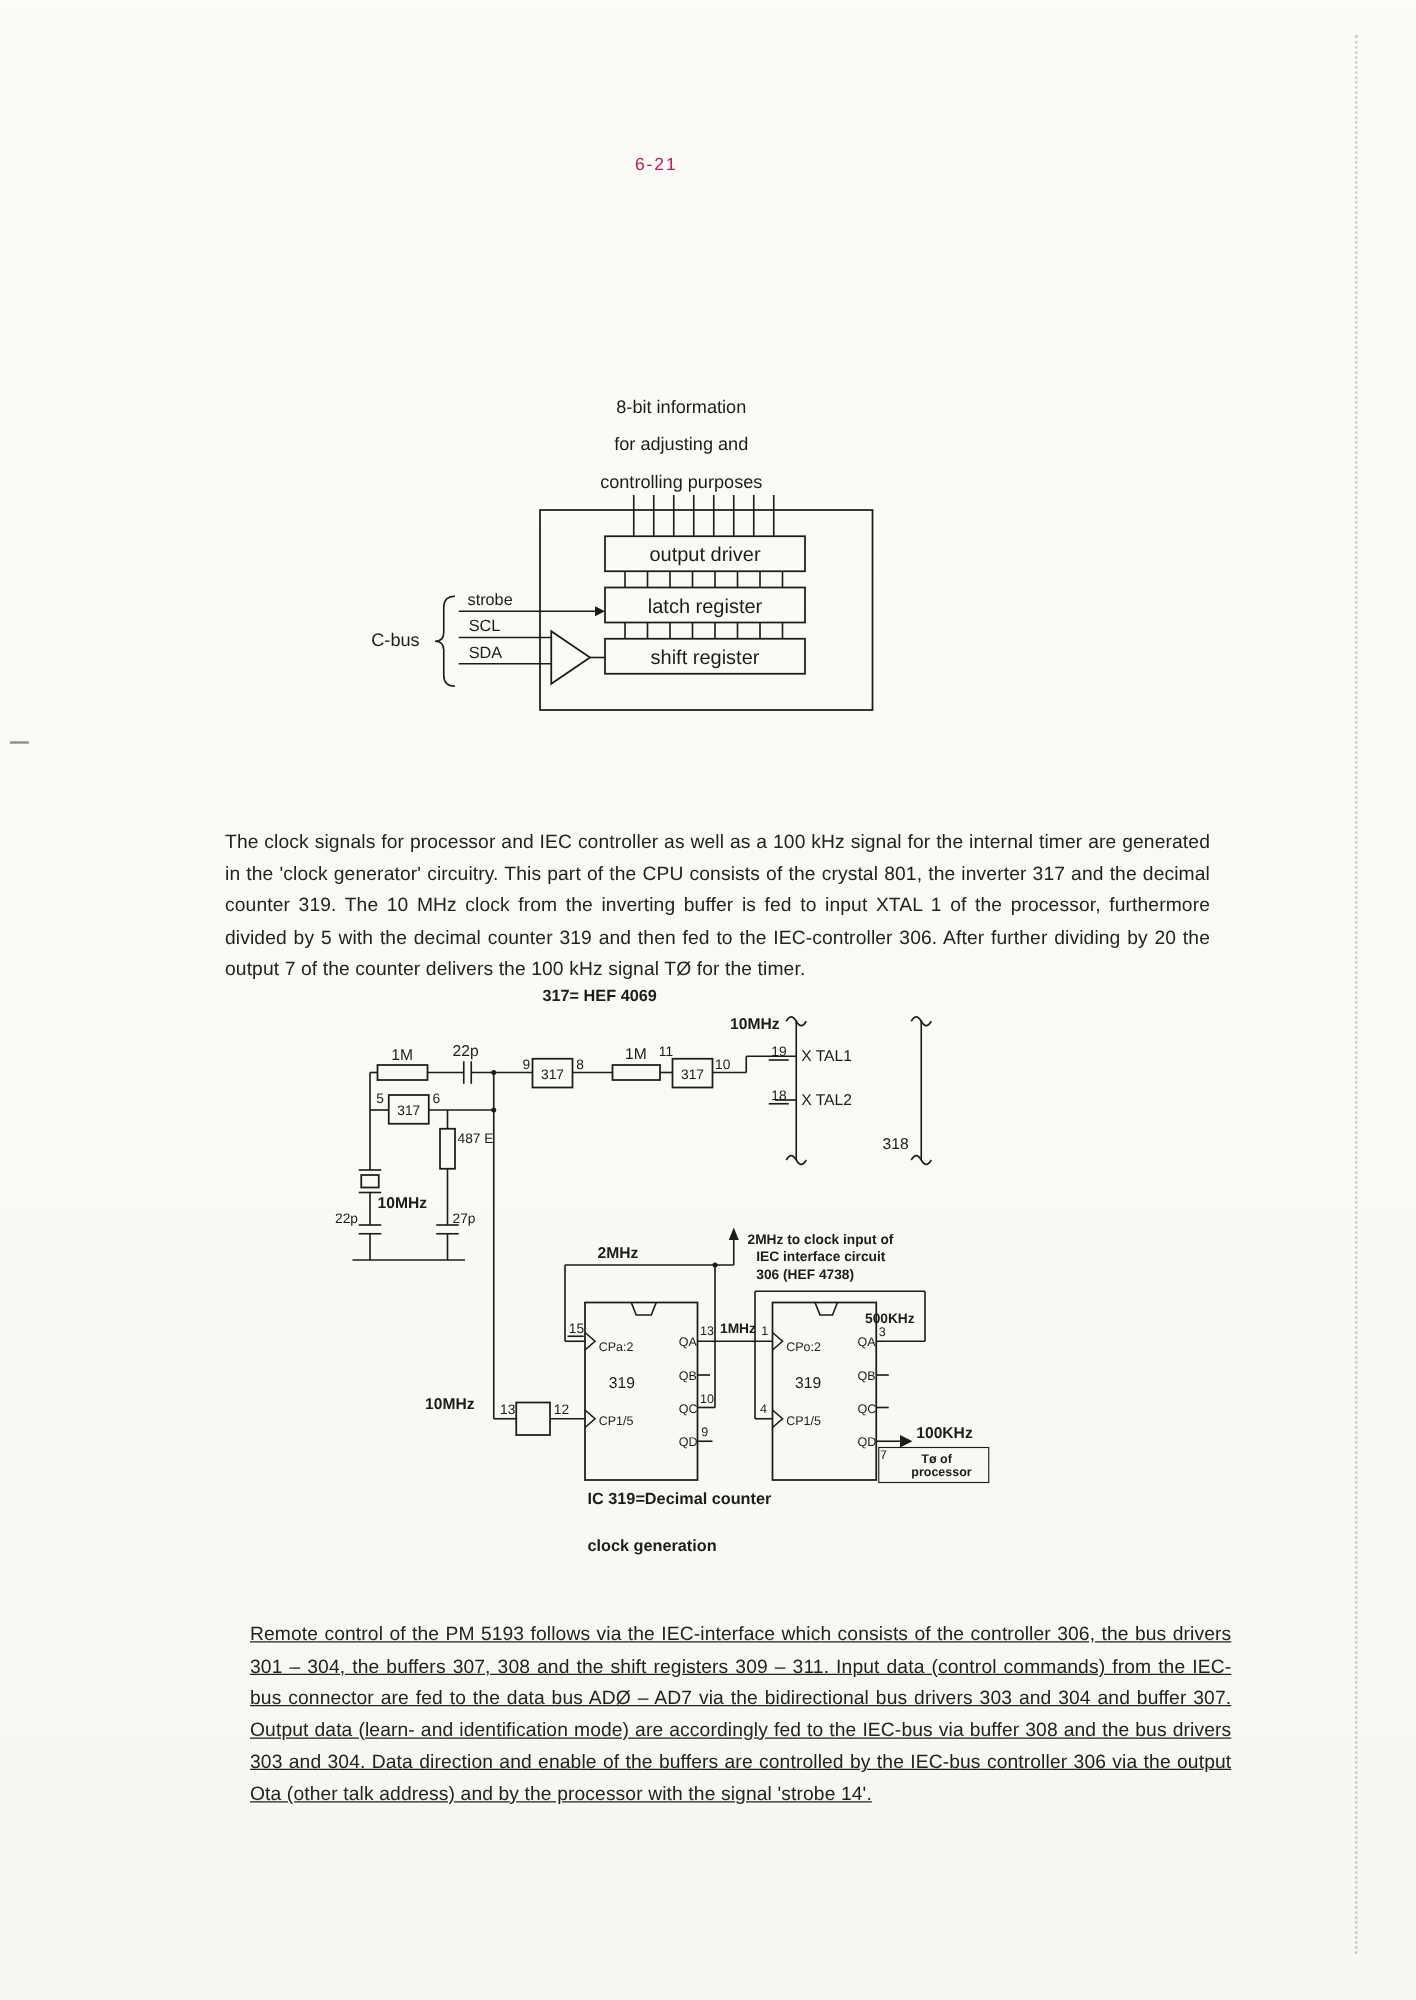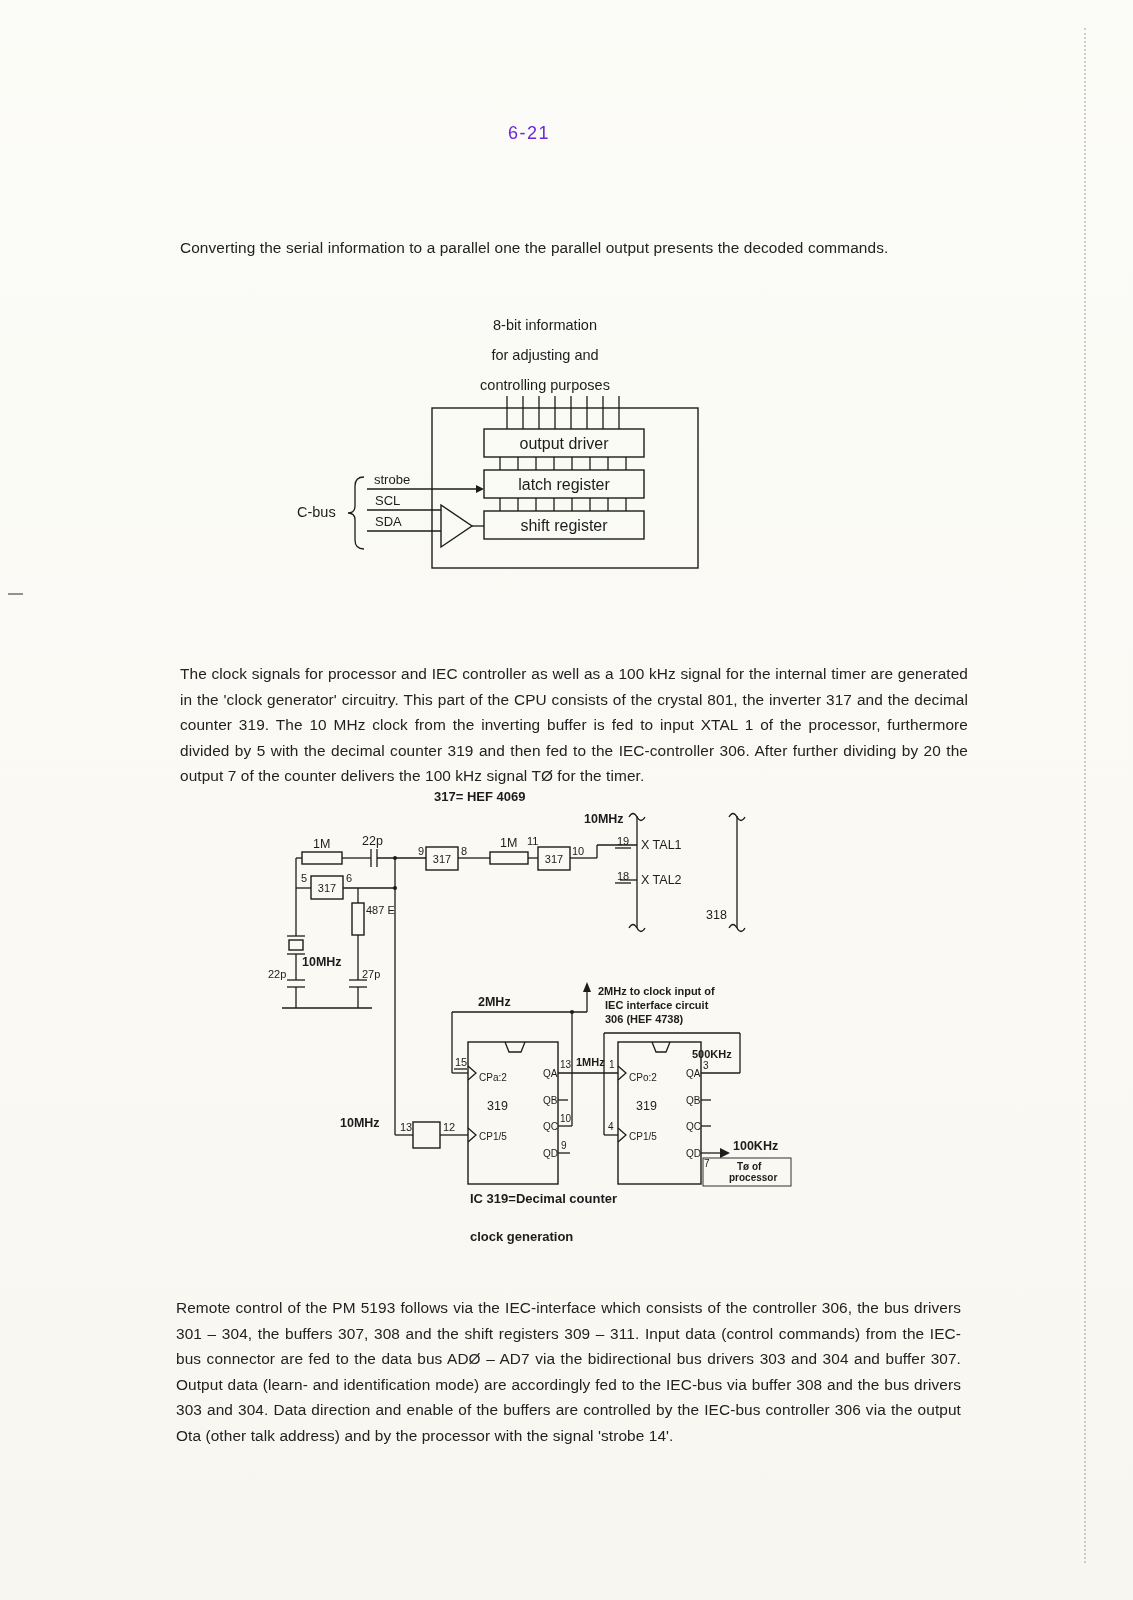--- a/index.html
+++ b/index.html
@@ -5,29 +5,29 @@
   * { margin:0; padding:0; box-sizing:border-box; }
   html,body { width:1133px; height:1600px; }
   body {
     font-family:"Liberation Sans", sans-serif;
     background:linear-gradient(180deg,#fbfbf7 0%,#faf9f4 60%,#f7f6f0 100%);
     color:#1e1e1e;
   }
   .page { position:relative; width:1133px; height:1600px; overflow:hidden; }
   .page-number {
     position:absolute; left:508px; top:123px;
-    font-size:18px; letter-spacing:1.5px; color:#6d28d9;
+    font-size:14px; letter-spacing:1.5px; color:#be185d;
   }
   .para {
     position:absolute; text-align:justify;
     font-size:15.4px; line-height:25.6px; color:#222; letter-spacing:0.1px;
   }
   .p1 { left:180px; top:235px; width:800px; }
   .p2 { left:180px; top:661px; width:788px; }
-  .p3 { left:176px; top:1295px; width:785px; }
+  .p3 { left:200px; top:1295px; width:785px;text-decoration:underline; }
   svg { position:absolute; overflow:visible; }
   svg text { fill:#1c1c1c; font-family:"Liberation Sans", sans-serif; font-size:12px; }
   svg .b { font-weight:bold; }
   svg .s16 { font-size:16px; }
   svg .s14 { font-size:14.5px; }
   svg .s13 { font-size:13px; }
   svg .s12 { font-size:12.5px; }
   svg .s11 { font-size:11px; }
   svg .s10 { font-size:10px; }
   .wire { stroke:#1c1c1c; stroke-width:1.3; fill:none; }
@@ -41,21 +41,20 @@
     background:rgba(60,60,60,0.55);
   }
 </style>
 </head>
 <body>
 
 <div class="page">
 
   <div class="page-number">6-21</div>
 
-  <p class="para p1">Converting the serial information to a parallel one the parallel output presents the decoded commands.</p>
 
   <svg style="left:268px; top:303px;" width="464" height="285" viewBox="268 303 464 285">
     <g>
 
       <line class="wire" x1="507" y1="396" x2="507" y2="429"></line>
       <line class="wire" x1="523" y1="396" x2="523" y2="429"></line>
       <line class="wire" x1="539" y1="396" x2="539" y2="429"></line>
       <line class="wire" x1="555" y1="396" x2="555" y2="429"></line>
       <line class="wire" x1="571" y1="396" x2="571" y2="429"></line>
       <line class="wire" x1="587" y1="396" x2="587" y2="429"></line>

